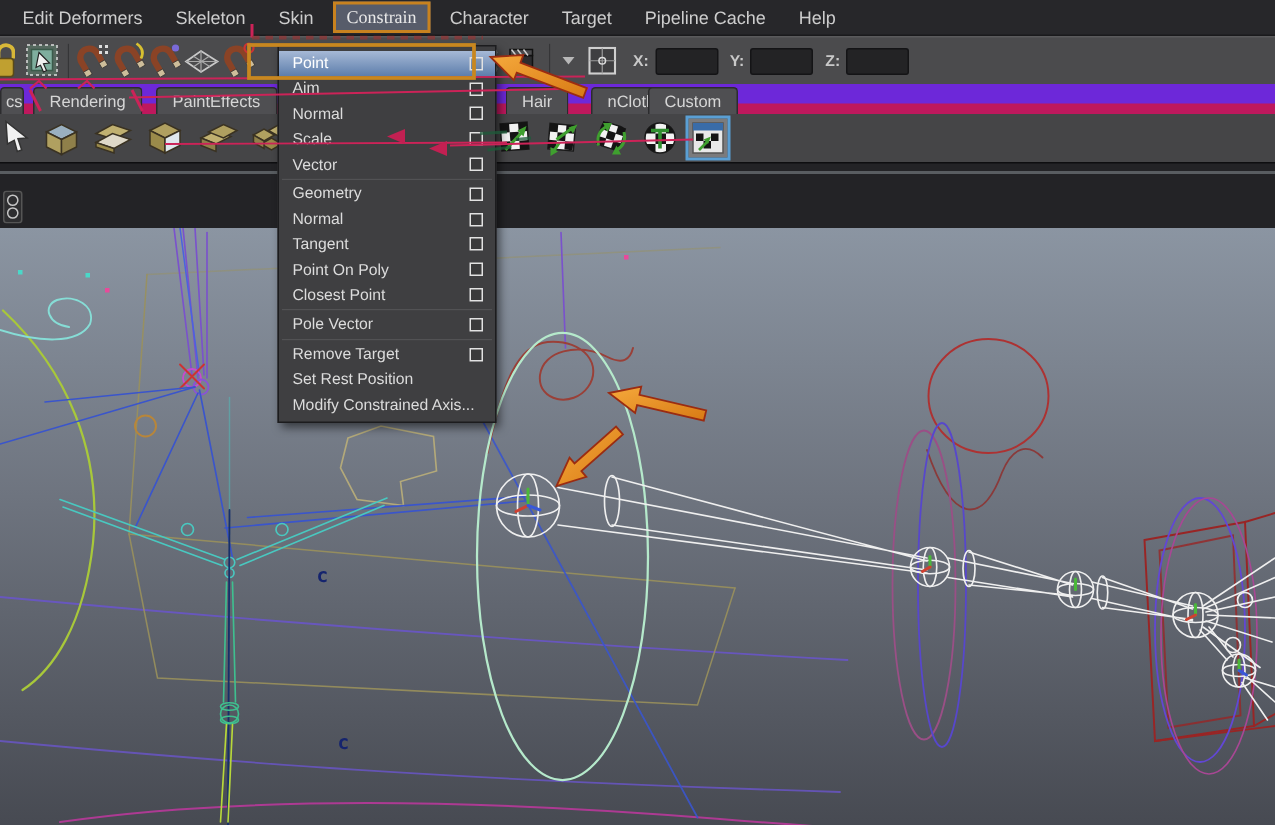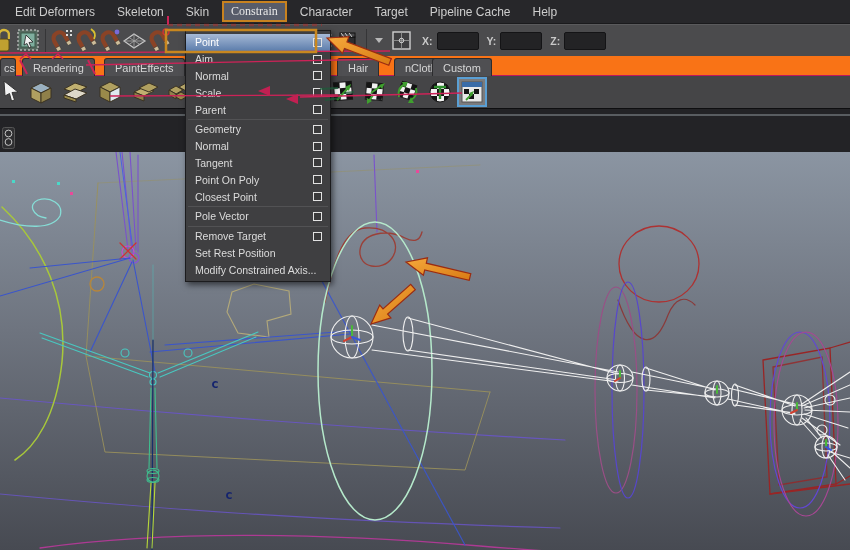--- a/index.html
+++ b/index.html
@@ -39,21 +39,21 @@
   }
   .axis-label { font-size:10.5px; font-weight:bold; color:#c9c9c9; margin-left:4px;}
   .coord-field {
     width:42px; height:18px; background:#232325; border:1px solid #141416;
     border-radius:2px; color:#dddddd; font-size:10px; padding:0 4px; outline:none;
   }
 
   
   .tabsrow {
     position:absolute; top:56px; left:0; width:850px; height:20px;
-    background:#f97316; border-bottom:1px solid #be185d;
+    background:#6d28d9; border-bottom:7px solid #be185d;
   }
   .tab {
     position:absolute; top:2px; height:18px;
     background:#4f4f52; border:1px solid #2c2c2e; border-bottom:none;
     border-radius:3px 3px 0 0; color:#d6d6d6; font-size:11px;
     display:flex; align-items:center; padding:0 10px; white-space:nowrap;
   }
   .tab.partial { left:0; width:16px; padding:0 3px; overflow:hidden; }
 
   
@@ -485,21 +485,21 @@
       </div>
     <div class="mi">
         <span>Normal</span>
         <span class="cb"></span>
       </div>
     <div class="mi">
         <span>Scale</span>
         <span class="cb"></span>
       </div>
     <div class="mi">
-        <span>Parent</span>
+        <span>Vector</span>
         <span class="cb"></span>
       </div>
     <div class="msep"></div>
     <div class="mi">
         <span>Geometry</span>
         <span class="cb"></span>
       </div>
     <div class="mi">
         <span>Normal</span>
         <span class="cb"></span>

